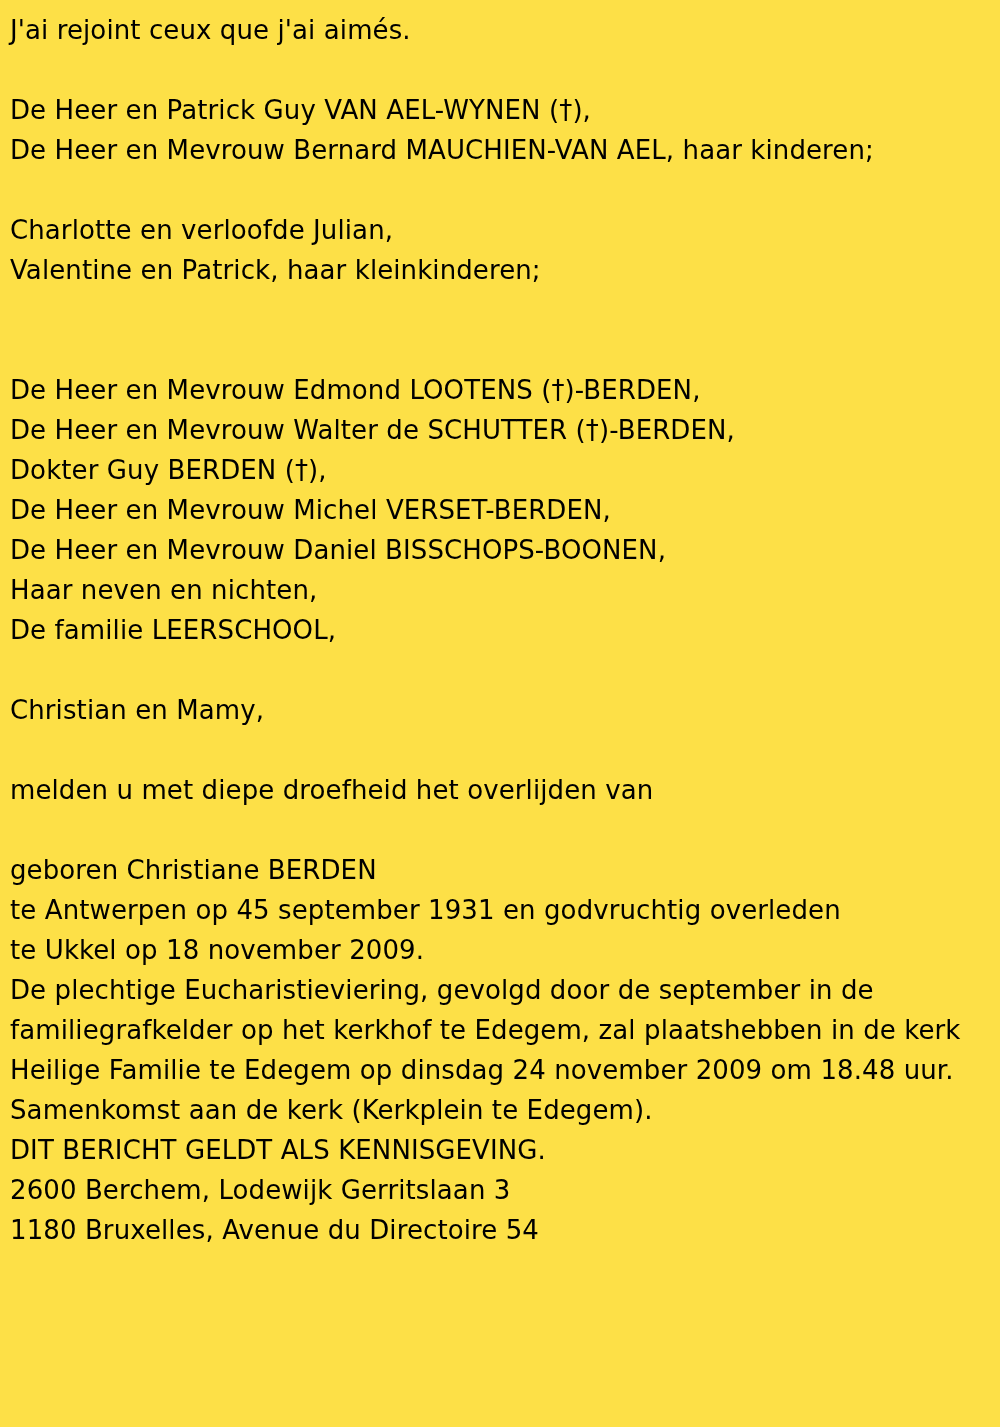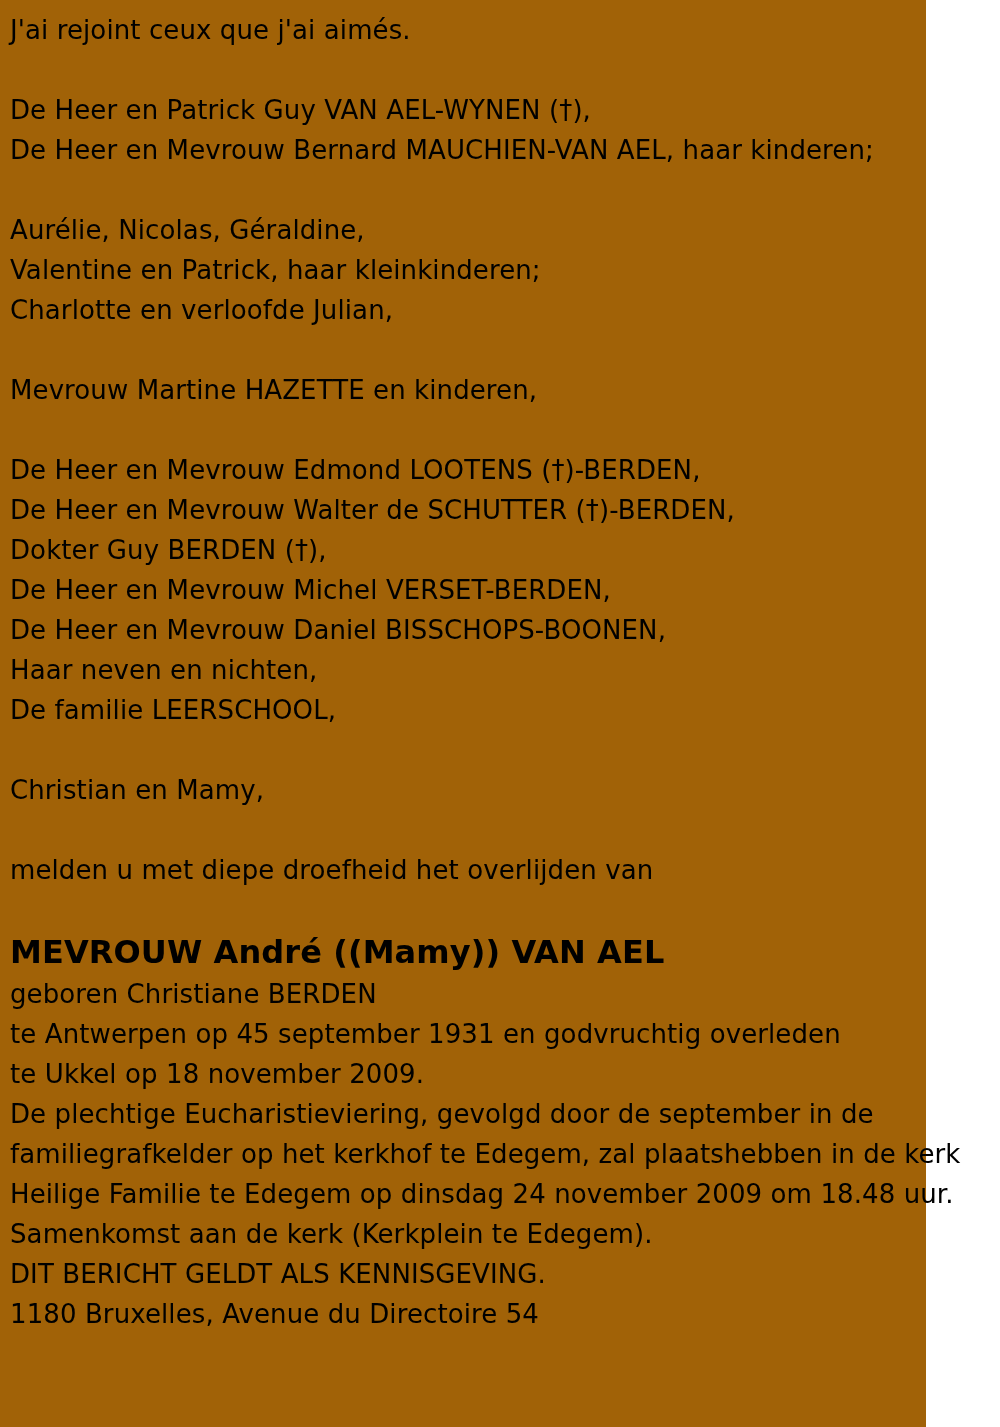--- a/index.html
+++ b/index.html
@@ -9,24 +9,24 @@
   }
   body {
     width: 1000px;
     height: 1427px;
     font-family: "DejaVu Sans", sans-serif;
     color: #000000;
     -webkit-font-smoothing: antialiased;
   }
   .notice {
     box-sizing: border-box;
-    width: 926px;
+    width: 1000px;
     height: 1427px;
     padding: 10px 8px 16px 10px;
-    background: #a16207;
+    background: #fde047;
   }
   .block {
     margin: 0;
     padding: 0;
   }
   .line {
     display: block;
     font-size: 26px;
     line-height: 40px;
     height: 40px;
@@ -61,30 +61,26 @@
   <span class="spacer"></span>
 
   <div class="block">
     <span class="line">De Heer en Patrick Guy VAN AEL-WYNEN (†),</span>
     <span class="line">De Heer en Mevrouw Bernard MAUCHIEN-VAN AEL, haar kinderen;</span>
   </div>
 
   <span class="spacer"></span>
 
   <div class="block">
-    <span class="line">Aurélie, Nicolas, Géraldine,</span>
+    <span class="line">Charlotte en verloofde Julian,</span>
     <span class="line">Valentine en Patrick, haar kleinkinderen;</span>
-    <span class="line">Charlotte en verloofde Julian,</span>
   </div>
 
   <span class="spacer"></span>
 
-  <div class="block">
-    <span class="line">Mevrouw Martine HAZETTE en kinderen,</span>
-  </div>
 
   <span class="spacer"></span>
 
   <div class="block">
     <span class="line">De Heer en Mevrouw Edmond LOOTENS (†)-BERDEN,</span>
     <span class="line">De Heer en Mevrouw Walter de SCHUTTER (†)-BERDEN,</span>
     <span class="line">Dokter Guy BERDEN (†),</span>
     <span class="line">De Heer en Mevrouw Michel VERSET-BERDEN,</span>
     <span class="line">De Heer en Mevrouw Daniel BISSCHOPS-BOONEN,</span>
     <span class="line">Haar neven en nichten,</span>
@@ -98,29 +94,27 @@
   </div>
 
   <span class="spacer"></span>
 
   <div class="block">
     <span class="line">melden u met diepe droefheid het overlijden van</span>
   </div>
 
   <span class="spacer"></span>
 
-  <div class="block">
-    <span class="deceased-name">MEVROUW André ((Mamy)) VAN AEL</span>
-  </div>
 
   <div class="block">
     <span class="line">geboren Christiane BERDEN</span>
     <span class="line">te Antwerpen op 45 september 1931 en godvruchtig overleden</span>
     <span class="line">te Ukkel op 18 november 2009.</span>
     <span class="line">De plechtige Eucharistieviering, gevolgd door de september in de</span>
     <span class="line">familiegrafkelder op het kerkhof te Edegem, zal plaatshebben in de kerk</span>
     <span class="line">Heilige Familie te Edegem op dinsdag 24 november 2009 om 18.48 uur.</span>
     <span class="line">Samenkomst aan de kerk (Kerkplein te Edegem).</span>
     <span class="line">DIT BERICHT GELDT ALS KENNISGEVING.</span>
+    <span class="line">2600 Berchem, Lodewijk Gerritslaan 3</span>
     <span class="line">1180 Bruxelles, Avenue du Directoire 54</span>
   </div>
 
 </div>
 
 </body></html>

